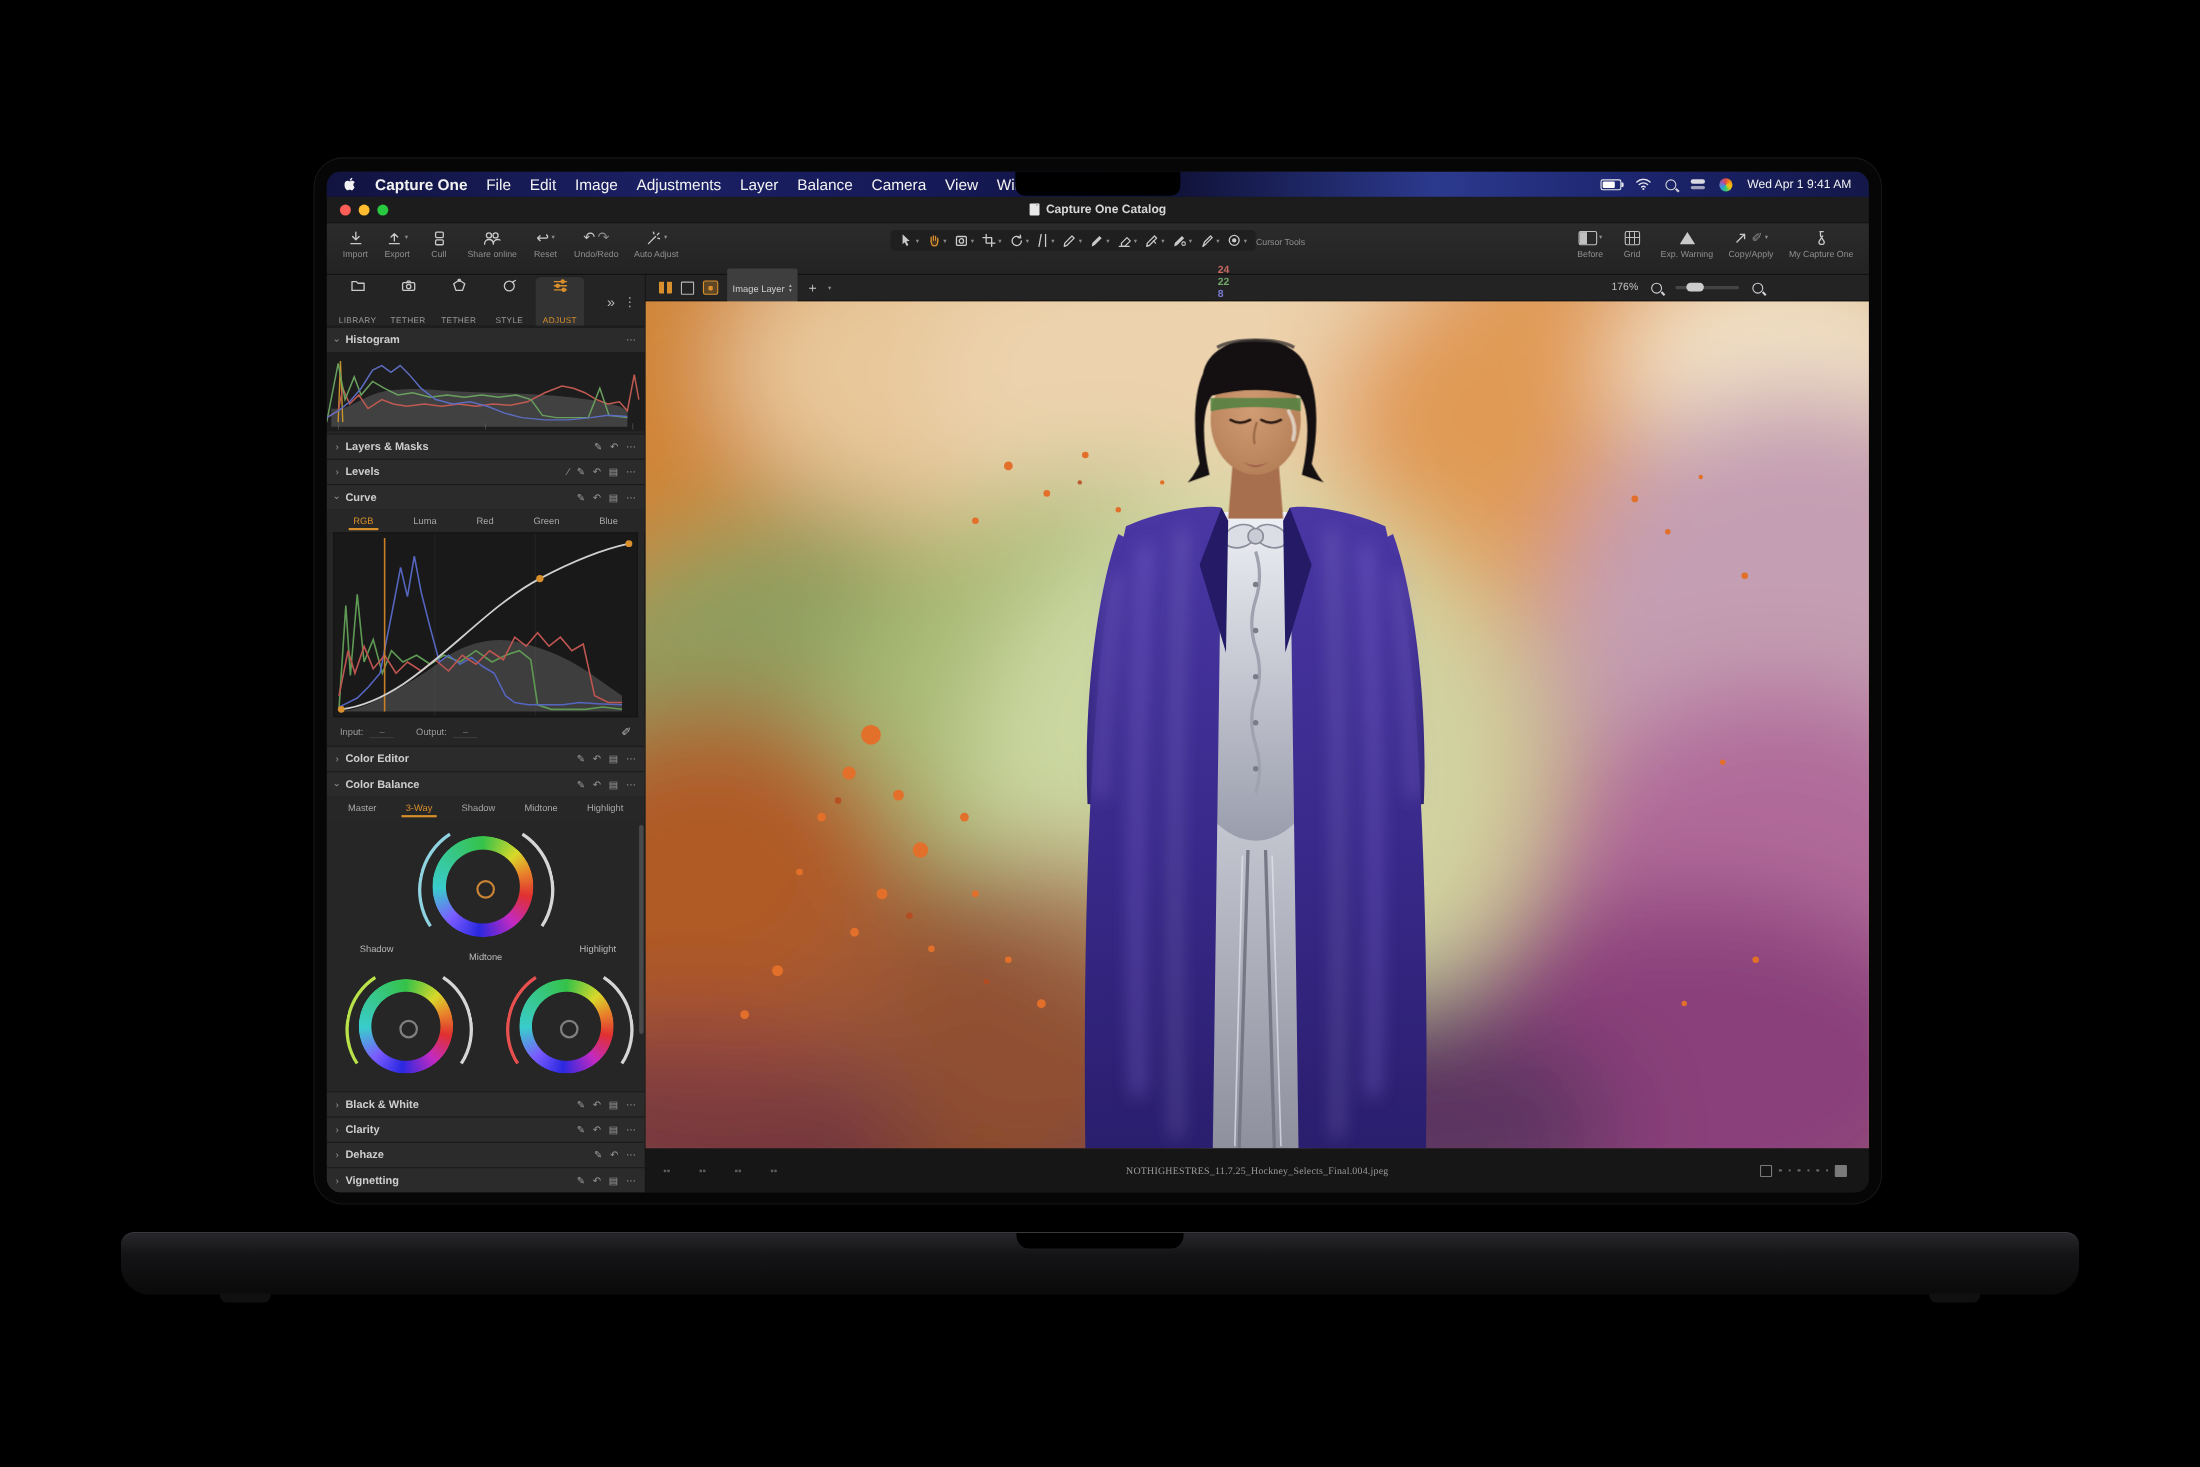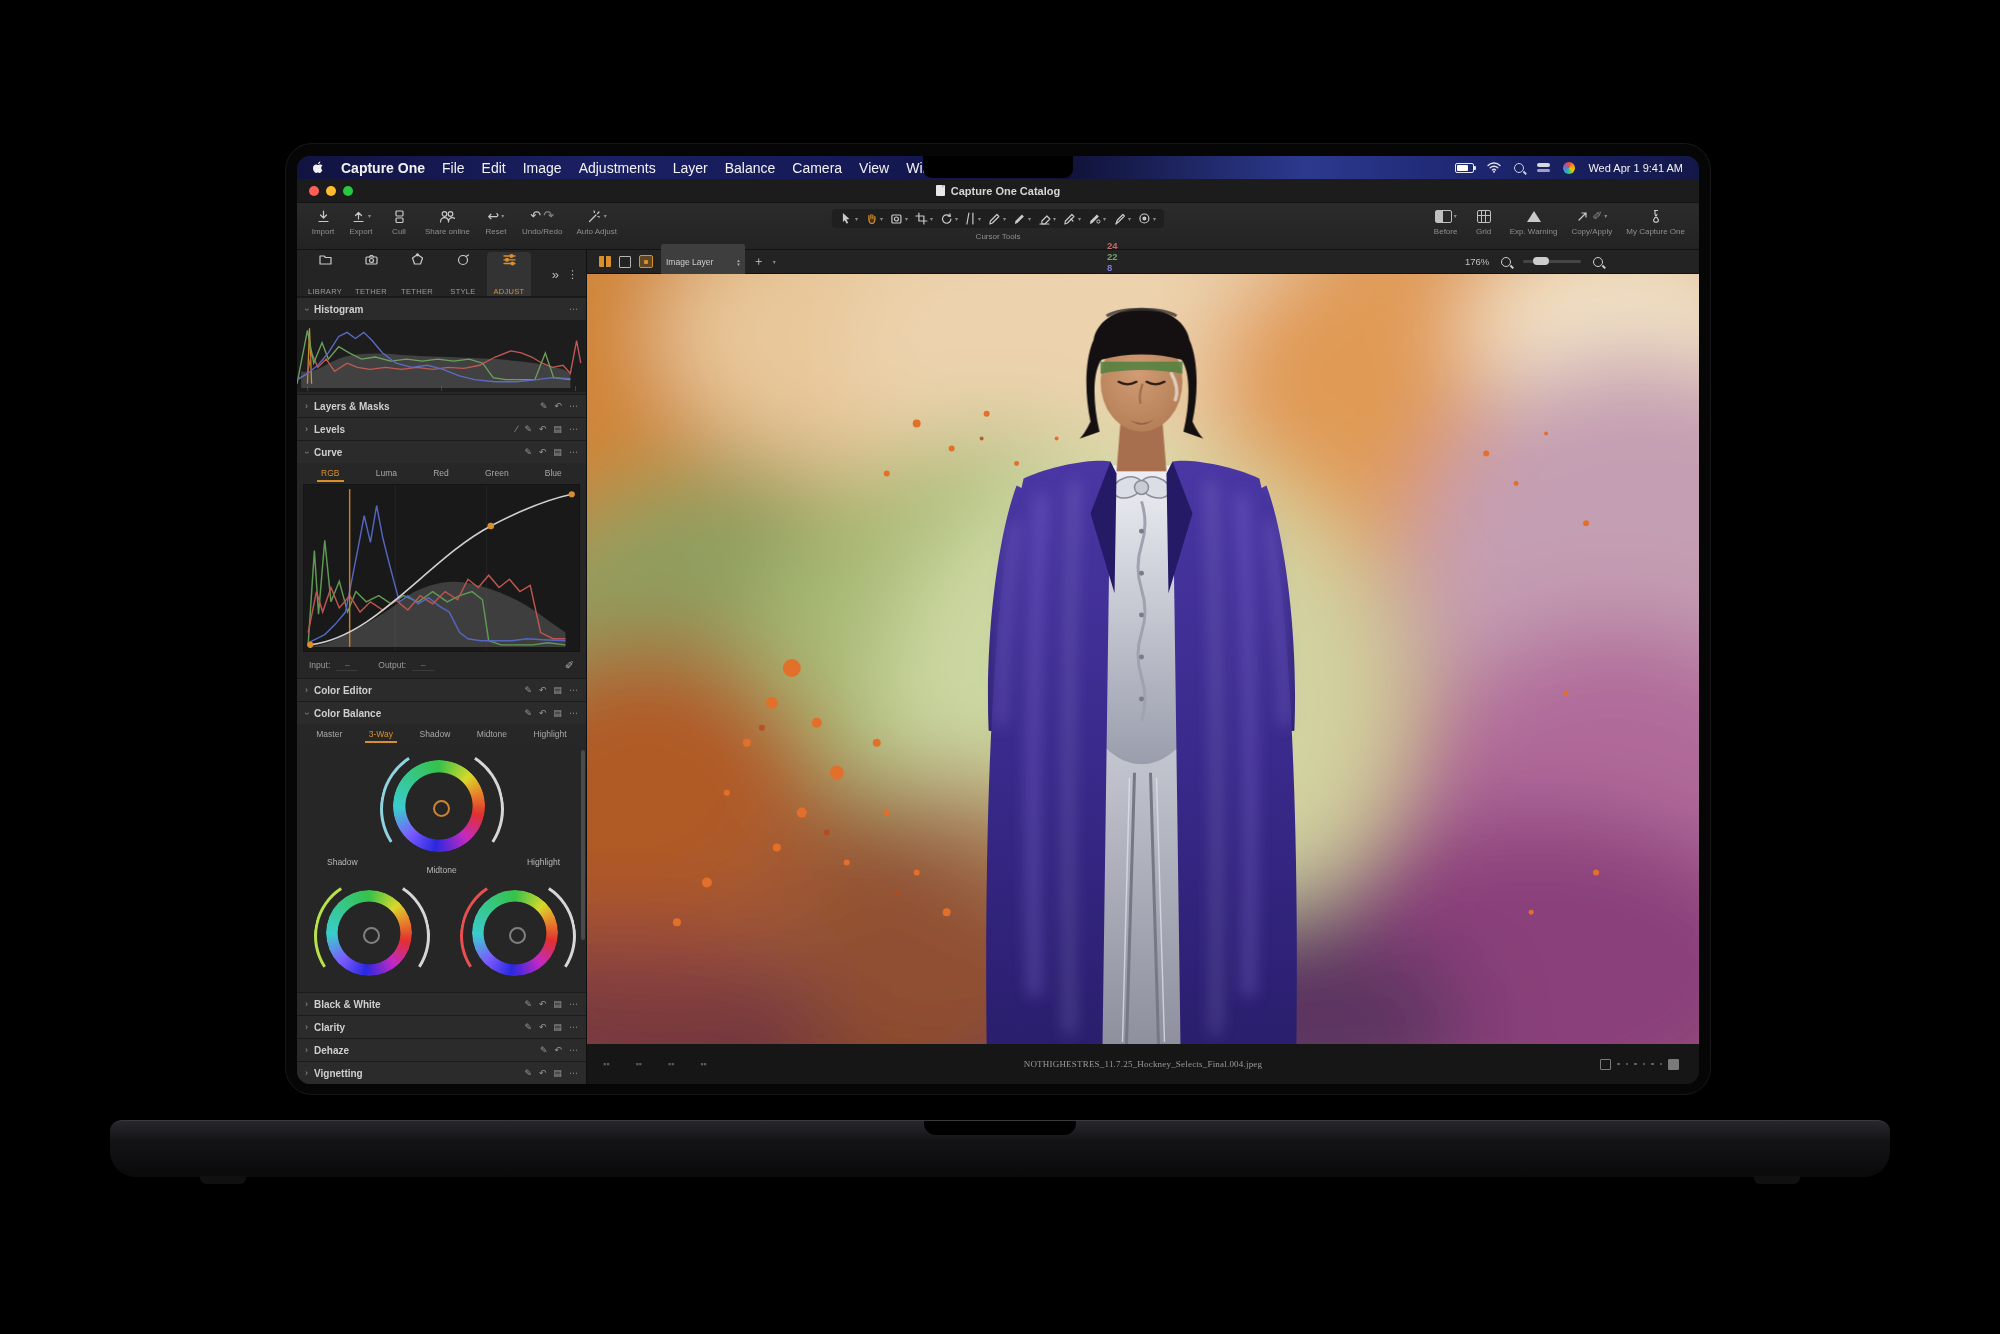--- a/index.html
+++ b/index.html
@@ -30,21 +30,21 @@
   .title{font-size:11px;color:#d6d6d6;font-weight:bold;}
   .docicon{width:9px;height:11px;background:#e8e8e8;border-radius:1px;position:relative;}
   .docicon::after{content:"";position:absolute;right:0;top:0;border-left:3px solid #b5b5b5;border-bottom:3px solid transparent;}
   .toolbar{height:46px;flex:0 0 46px;background:linear-gradient(#2b2b2b,#232323);position:relative;border-bottom:1px solid #121212;}
   .tgroup{position:absolute;top:5px;display:flex;align-items:flex-start;gap:14px;}
   .tb{display:flex;flex-direction:column;align-items:center;gap:3px;min-width:24px;}
   .tb .ic{height:16px;display:flex;align-items:center;gap:2px;color:#c9c9c9;font-size:13px;line-height:16px;}
   .tb .lb{font-size:8px;color:#8f8f8f;white-space:nowrap;}
   .caret{font-size:6px;color:#8a8a8a;}
   svg.sic{stroke:#c9c9c9;fill:none;stroke-width:1.2;stroke-linecap:round;stroke-linejoin:round;}
-  .ctools{position:absolute;left:50%;transform:translateX(-50%);top:6px;display:flex;flex-direction:column;align-items:center;}
+  .ctools{position:absolute;left:50%;transform:translateX(-50%);top:6px;display:flex;flex-direction:row;align-items:center;}
   .ctrow{display:flex;align-items:center;gap:7px;background:#1f1f1f;border-radius:4px;padding:3px 8px;}
   .ctool{display:flex;align-items:center;gap:2px;}
   .ctlabel{font-size:8px;color:#8f8f8f;margin-top:4px;}
   .ic-before{width:15px;height:11px;border:1px solid #c0c0c0;border-radius:2px;background:linear-gradient(90deg,#c0c0c0 0 46%,transparent 46%);}
   .ic-grid{width:12px;height:11px;border:1px solid #c0c0c0;border-radius:2px;
     background:linear-gradient(to right,transparent 0 3px,#c0c0c0 3px 4px,transparent 4px 7px,#c0c0c0 7px 8px,transparent 8px),
                linear-gradient(to bottom,transparent 0 4px,#c0c0c0 4px 5px,transparent 5px);}
   .ic-warn{width:0;height:0;border-left:7px solid transparent;border-right:7px solid transparent;border-bottom:11px solid #c9c9c9;}
   
   .work{flex:1;display:flex;min-height:0;}
@@ -80,21 +80,21 @@
   .arc{position:absolute;border-radius:50%;border:3px solid transparent;}
   .sscroll{position:absolute;right:1px;top:500px;width:4px;height:190px;background:#4a4a4a;border-radius:2px;}
   
   .viewer{flex:1;display:flex;flex-direction:column;min-width:0;background:#181818;}
   .vbar{height:23px;flex:0 0 23px;background:#232323;border-bottom:1px solid #121212;position:relative;display:flex;align-items:center;padding:0 12px;gap:8px;}
   .vgrid{width:12px;height:11px;border-radius:1px;
     background:linear-gradient(to right,#d9902c 0 5px,transparent 5px 7px,#d9902c 7px),linear-gradient(to bottom,transparent 0 5px,#232323 5px 6px,transparent 6px);}
   .vsq{width:10px;height:10px;border:1px solid #b5b5b5;border-radius:1px;}
   .vlayer{width:12px;height:11px;border:1px solid #d9902c;border-radius:2px;background:#d9902c55;display:flex;align-items:center;justify-content:center;}
   .vlayer i{width:4px;height:4px;background:#d9902c;border-radius:1px;}
-  .lsel{height:15px;background:#3e3e3e;border-radius:2px;display:flex;align-items:center;padding:10px 5px;gap:24px;}
+  .lsel{height:15px;background:#3e3e3e;border-radius:2px;display:flex;align-items:center;padding:10px 5px;gap:4px;}
   .lsel .lt{font-size:8.5px;color:#cfcfcf;}
   .stepper{display:flex;flex-direction:column;line-height:4px;color:#b0b0b0;font-size:5px;}
   .rgbread{position:absolute;left:520px;display:flex;font-size:9.5px;font-weight:bold;flex-direction:column;}
   .zoomc{position:absolute;left:878px;display:flex;align-items:center;gap:12px;}
   .zlevel{font-size:9.5px;color:#c0c0c0;}
   .ztrack{width:58px;height:3px;background:#454545;border-radius:2px;position:relative;}
   .zthumb{position:absolute;left:10px;top:-3px;width:16px;height:8px;background:#cdcdcd;border-radius:4px;}
   .photo{flex:1;position:relative;min-height:0;}
   .photo svg{position:absolute;inset:0;width:100%;height:100%;}
   .vfoot{height:40px;flex:0 0 40px;background:#161616;position:relative;display:flex;align-items:center;}

